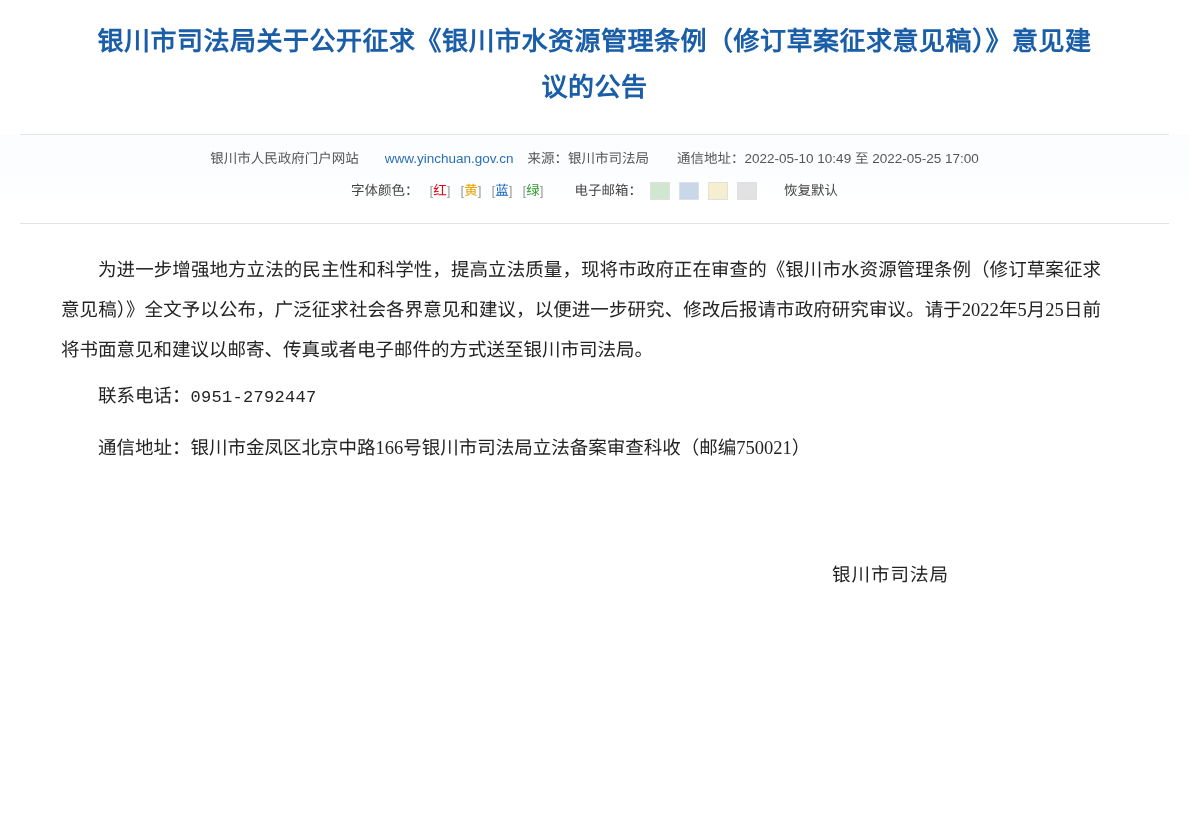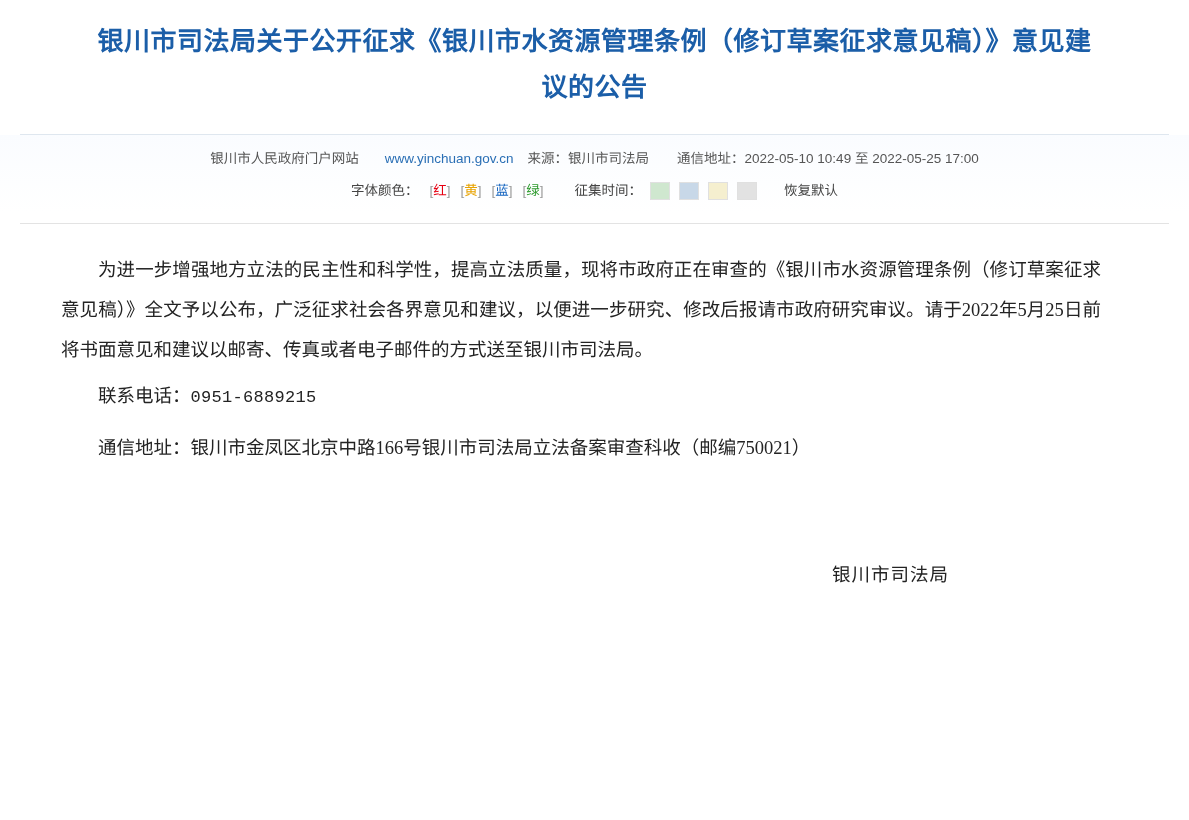--- a/index.html
+++ b/index.html
@@ -195,41 +195,41 @@
 
     <div class="meta-row">
       <span class="opt-label">字体颜色：</span>
       <span class="color-words">
         <span class="cw"><span class="brk">[</span><span class="cw-red">红</span><span class="brk">]</span></span>
         <span class="cw"><span class="brk">[</span><span class="cw-yellow">黄</span><span class="brk">]</span></span>
         <span class="cw"><span class="brk">[</span><span class="cw-blue">蓝</span><span class="brk">]</span></span>
         <span class="cw"><span class="brk">[</span><span class="cw-green">绿</span><span class="brk">]</span></span>
       </span>
 
-      <span class="opt-label" style="margin-left:26px;">征集时间：</span>
+      <span class="opt-label" style="margin-left:26px;">电子邮箱：</span>
       <span class="swatches">
         <span class="sw" style="background:#cfe7cf;"></span>
         <span class="sw" style="background:#c8d8e8;"></span>
         <span class="sw" style="background:#f5efcf;"></span>
         <span class="sw" style="background:#e2e2e2;"></span>
       </span>
 
       <span class="reset-link">恢复默认</span>
     </div>
 
   </div>
 
   <hr class="meta-rule">
 
   <div class="content">
 
     <p class="indent">为进一步增强地方立法的民主性和科学性，提高立法质量，现将市政府正在审查的《银川市水资源管理条例（修订草案征求意见稿）》全文予以公布，广泛征求社会各界意见和建议，以便进一步研究、修改后报请市政府研究审议。请于2022年5月25日前将书面意见和建议以邮寄、传真或者电子邮件的方式送至银川市司法局。</p>
 
     <p class="contact">
-      <span>联系电话：</span><span class="mono-ish">0951-6889215</span>
+      <span>联系电话：</span><span class="mono-ish">0951-2792447</span>
     </p>
 
 
 
     <p class="contact">
       <span>通信地址：</span><span>银川市金凤区北京中路166号银川市司法局立法备案审查科收（邮编750021）</span>
     </p>
 
     <div class="sign">
       <div>银川市司法局</div>

